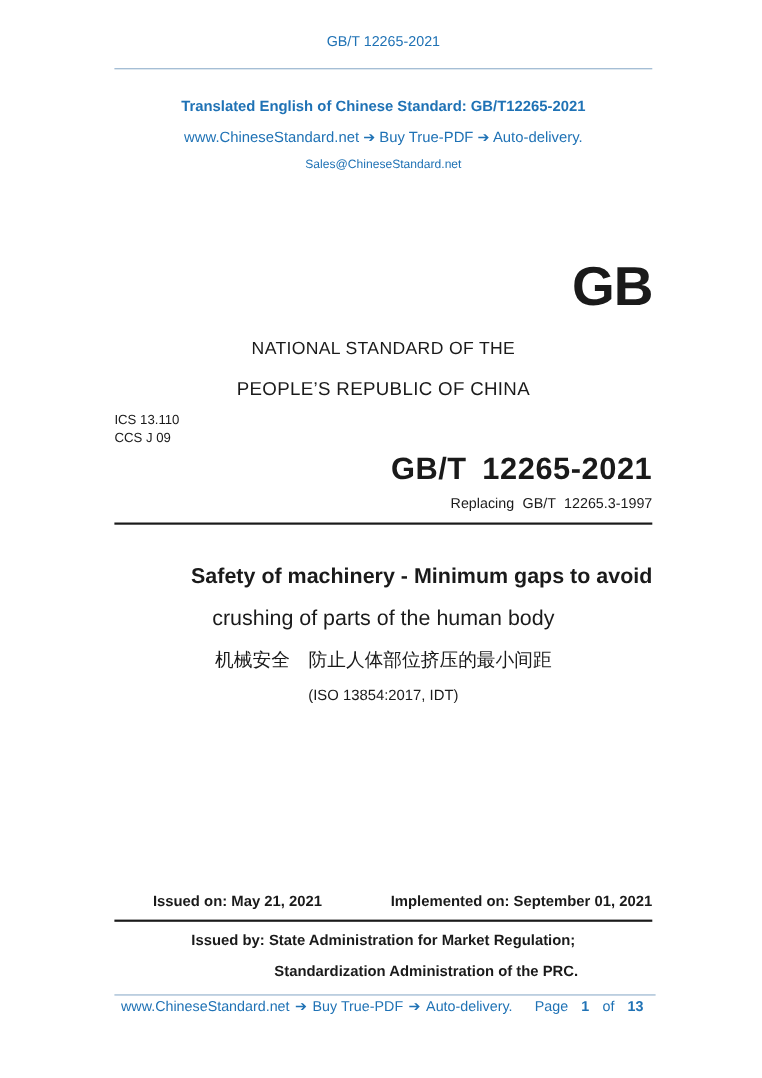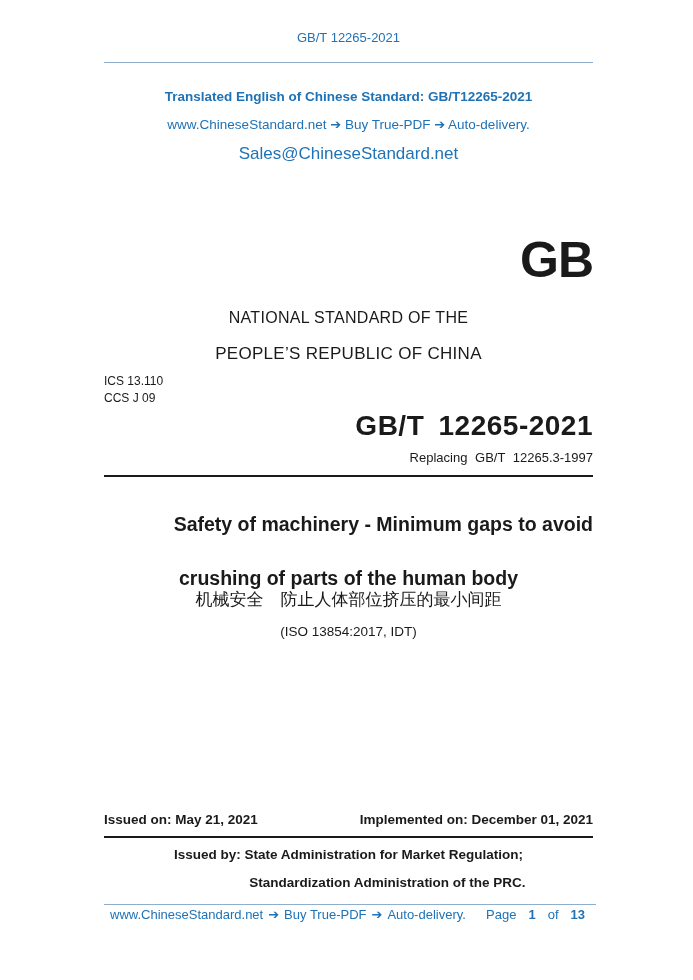--- a/index.html
+++ b/index.html
@@ -14,40 +14,40 @@
   .blue{color:#1F72B5;}
   .bold{font-weight:bold;}
   .rule-blue{border:none;border-top:1px solid #8FAECB;height:0;margin:0;}
   .rule-black{border:none;border-top:2px solid #1a1a1a;height:0;margin:0;}
   a.link{color:#1F72B5;cursor:pointer;}
 
   #hdr-num{top:30px;font-size:13px;}
   #hdr-rule{top:62px;}
   #line-translated{top:89px;font-size:13.5px;font-weight:bold;}
   #line-url{top:117px;font-size:13.5px;}
-  #line-email{top:144px;font-size:17px;}
+  #line-email{top:144px;font-size:11px;}
 
   #gb-logo{top:235px;font-size:50px;font-weight:bold;letter-spacing:-1px;line-height:1;}
   #nat1{top:309px;font-size:16px;letter-spacing:.3px;}
   #nat2{top:344px;font-size:17px;letter-spacing:.3px;}
   #ics{top:374px;font-size:12px;}
   #ccs{top:391px;font-size:12px;}
 
   #std-num{top:410px;display:flex;justify-content:flex-end;align-items:baseline;gap:9px;}
   #std-num .main{font-size:28px;font-weight:bold;word-spacing:6px;letter-spacing:.5px;}
   #std-num .suffix{font-size:17px;font-weight:bold;word-spacing:4px;}
   #replacing{top:450px;font-size:13px;word-spacing:4px;}
   #rule-black1{top:475px;}
 
   #title1{top:513px;font-size:19.5px;font-weight:bold;text-align:right;}
-  #title2{top:551px;font-size:19.5px;font-weight:bold;margin-top:16px;}
+  #title2{top:551px;font-size:19.5px;font-weight:normal;}
   #title-zh{top:588px;font-size:17px;font-family:"DejaVu Serif","Liberation Serif",serif;}
   #iso-idt{top:624px;font-size:13.5px;}
 
-  #issued-row{top:812px;display:flex;justify-content:space-between;font-size:13.5px;font-weight:bold;}
+  #issued-row{top:812px;display:flex;justify-content:space-between;font-size:13.5px;font-weight:bold;margin-left:35px;}
   #rule-black2{top:836px;}
   #issuedby1{top:847px;font-size:13.5px;font-weight:bold;}
   #issuedby2{top:875px;font-size:13.5px;font-weight:bold;padding-left:78px;}
 
   #ftr-rule{top:904px;right:97px;}
   #ftr-row{top:907px;left:110px;right:108px;display:flex;justify-content:space-between;font-size:13px;}
   #ftr-left{display:flex;gap:5px;align-items:baseline;}
   #ftr-page{display:flex;gap:12px;align-items:baseline;}
   .arrow{font-size:13px;}
 </style>
@@ -84,21 +84,21 @@
 <div id="replacing" class="abs right">Replacing GB/T 12265.3-1997</div>
 <hr id="rule-black1" class="abs rule-black">
 
 <div id="title1" class="abs center">Safety of machinery - Minimum gaps to avoid</div>
 <div id="title2" class="abs center">crushing of parts of the human body</div>
 <div id="title-zh" class="abs center">机械安全　防止人体部位挤压的最小间距</div>
 <div id="iso-idt" class="abs center">(ISO 13854:2017, IDT)</div>
 
 <div id="issued-row" class="abs">
   <span>Issued on: May 21, 2021</span>
-  <span>Implemented on: December 01, 2021</span>
+  <span>Implemented on: September 01, 2021</span>
 </div>
 <hr id="rule-black2" class="abs rule-black">
 <div id="issuedby1" class="abs center">Issued by: State Administration for Market Regulation;</div>
 <div id="issuedby2" class="abs center">Standardization Administration of the PRC.</div>
 
 <hr id="ftr-rule" class="abs rule-blue">
 <div id="ftr-row" class="abs blue">
   <div id="ftr-left">
     <a class="link">www.ChineseStandard.net</a>
     <span class="arrow">➔</span>

